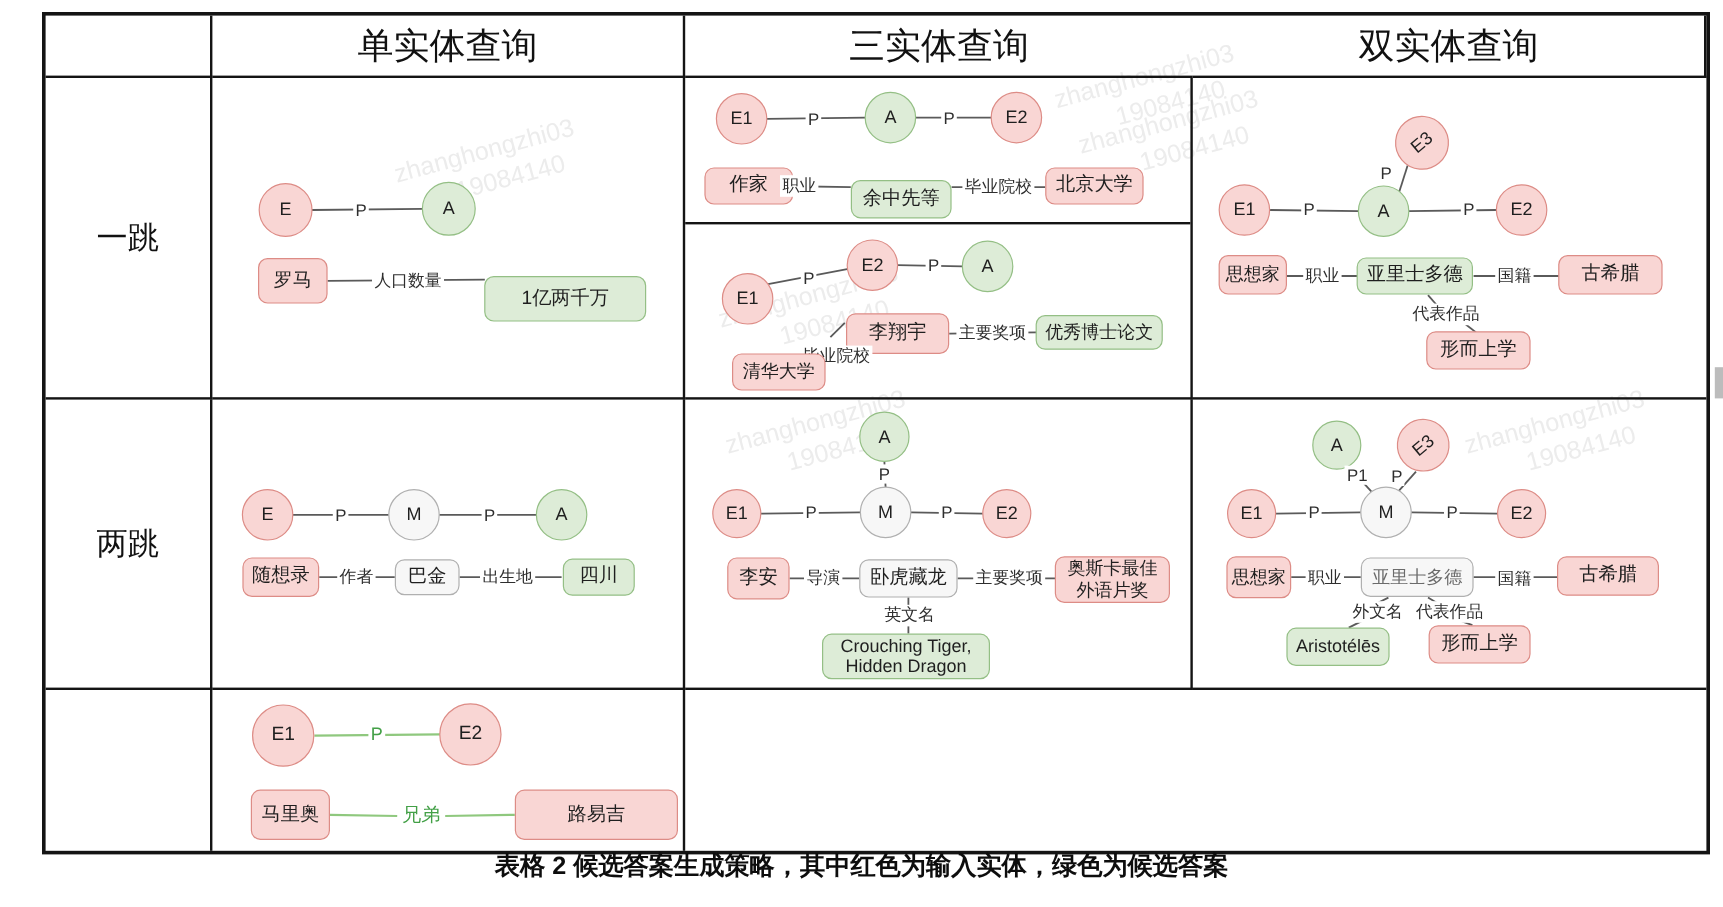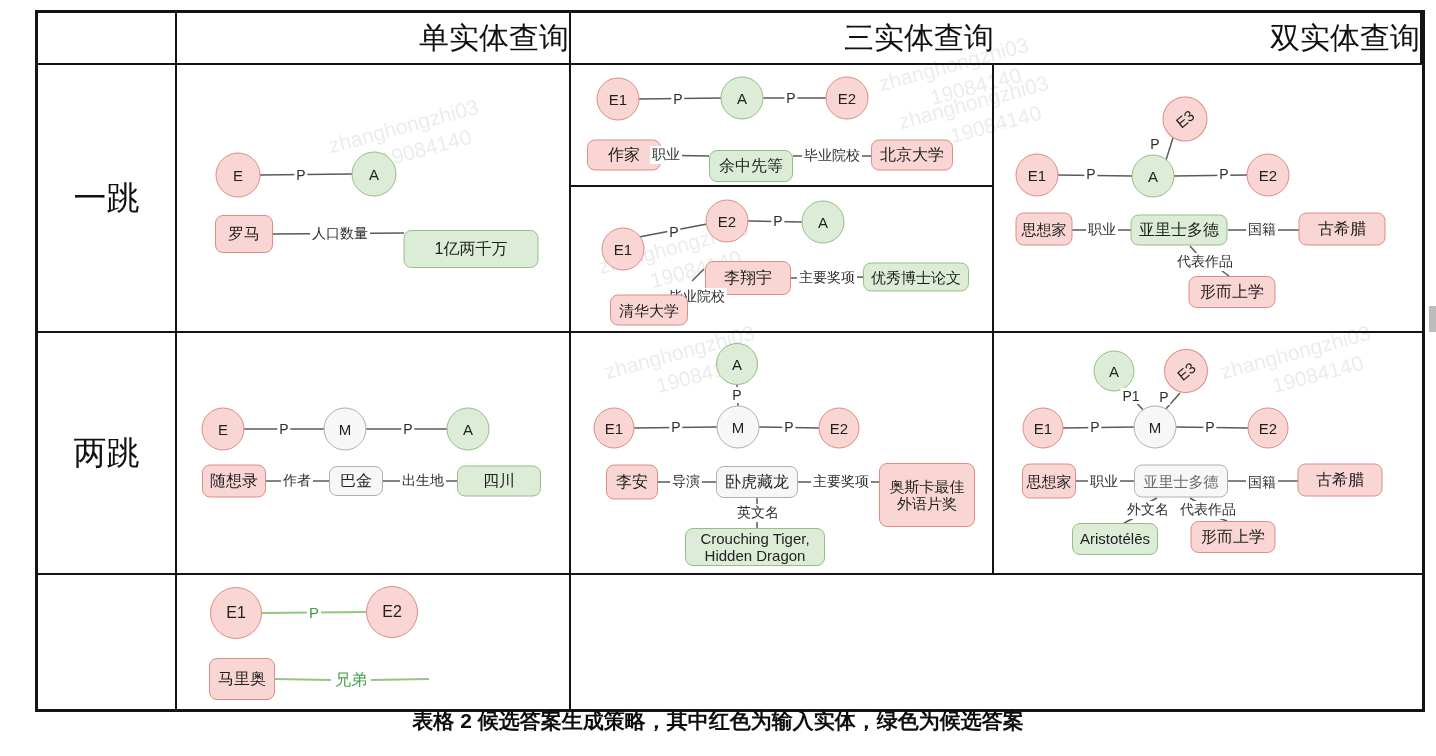--- a/index.html
+++ b/index.html
@@ -10,22 +10,22 @@
       pointer-events:none;white-space:nowrap;line-height:1.3;}
   .wm .l2{margin-left:46px;}
   
   #tbl{position:absolute;left:35px;top:10px;display:grid;
        grid-template-columns:139px 394px 423px 428px;
        grid-template-rows:52px 268px 242px 134px;
        border:3px solid #141414;}
   .cell{position:relative;border-right:2px solid #141414;border-bottom:2px solid #141414;box-sizing:border-box;}
   .cell.lastcol{border-right:none;}
   .cell.lastrow{border-bottom:none;}
-  .hcell{display:flex;align-items:center;justify-content:flex-end;font-size:30px;color:#111;}
-  .rcell{display:flex;align-items:center;justify-content:center;font-size:33px;color:#111;text-align:center;}
+  .hcell{display:flex;align-items:center;justify-content:center;font-size:30px;color:#111;}
+  .rcell{display:flex;align-items:center;justify-content:center;font-size:26px;color:#111;text-align:center;}
   .rcell .wrap{width:74px;line-height:1.5;}
   .edges{position:absolute;left:0;top:0;}
   
   .n{position:absolute;display:flex;align-items:center;justify-content:center;
      transform:translate(-50%,-50%);box-sizing:border-box;color:#1f1f1f;text-align:center;}
   .circ{border-radius:50%;font-size:15px;}
   .red{background:#f9d6d4;border:1.6px solid #dd8c86;}
   .grn{background:#ddecd7;border:1.6px solid #94bf85;}
   .gry{background:#f7f7f7;border:1.6px solid #b0b0b0;}
   .box{border-radius:8px;font-size:16px;line-height:1.15;padding:1px 3px;}
@@ -173,21 +173,21 @@
     </svg>
     <div class="n circ red" style="left:46px;top:96px;width:43px;height:43px">E</div>
     <div class="n lab" style="left:107px;top:96px">P</div>
     <div class="n circ gry" style="left:168px;top:96px;width:43px;height:43px">M</div>
     <div class="n lab" style="left:231px;top:96px">P</div>
     <div class="n circ grn" style="left:291px;top:96px;width:43px;height:43px">A</div>
     <div class="n box red" style="left:57px;top:148px;width:64px;height:33px">随想录</div>
     <div class="n lab" style="left:120px;top:148px">作者</div>
     <div class="n box gry" style="left:179px;top:148px;width:54px;height:30px">巴金</div>
     <div class="n lab" style="left:246px;top:148px">出生地</div>
-    <div class="n box grn" style="left:322px;top:148px;width:84px;height:31px">四川</div>
+    <div class="n box grn" style="left:322px;top:148px;width:60px;height:31px">四川</div>
   </div>
 
   <div class="cell">
     <svg class="edges" width="421" height="240">
       <line x1="166" y1="52" x2="167" y2="73" stroke="#5a5a5a" stroke-width="1.5"></line>
       <line x1="63" y1="95" x2="146" y2="94" stroke="#5a5a5a" stroke-width="1.5"></line>
       <line x1="188" y1="94" x2="248" y2="95" stroke="#5a5a5a" stroke-width="1.5"></line>
       <line x1="87" y1="149" x2="145" y2="149" stroke="#5a5a5a" stroke-width="1.5"></line>
       <line x1="227" y1="149" x2="309" y2="149" stroke="#5a5a5a" stroke-width="1.5"></line>
       <line x1="186" y1="165" x2="186" y2="195" stroke="#5a5a5a" stroke-width="1.5"></line>
@@ -196,21 +196,21 @@
     <div class="n lab" style="left:166px;top:62px">P</div>
     <div class="n circ red" style="left:43px;top:95px;width:41px;height:41px">E1</div>
     <div class="n lab" style="left:105px;top:94px">P</div>
     <div class="n circ gry" style="left:167px;top:94px;width:43px;height:43px">M</div>
     <div class="n lab" style="left:218px;top:94px">P</div>
     <div class="n circ red" style="left:268px;top:95px;width:41px;height:41px">E2</div>
     <div class="n box red" style="left:61px;top:149px;width:52px;height:35px">李安</div>
     <div class="n lab" style="left:115px;top:149px">导演</div>
     <div class="n box gry" style="left:186px;top:149px;width:82px;height:32px">卧虎藏龙</div>
     <div class="n lab" style="left:270px;top:149px">主要奖项</div>
-    <div class="n box red" style="left:356px;top:162px;width:96px;height:64px;font-size:15px">奥斯卡最佳外语片奖</div>
+    <div class="n box red" style="left:356px;top:150px;width:96px;height:39px;font-size:15px">奥斯卡最佳外语片奖</div>
     <div class="n lab" style="left:187px;top:180px">英文名</div>
     <div class="n box grn" style="left:184px;top:214px;width:140px;height:38px;font-size:15px">Crouching Tiger, Hidden Dragon</div>
   </div>
 
   <div class="cell lastcol">
     <svg class="edges" width="426" height="240">
       <line x1="129" y1="55" x2="151" y2="79" stroke="#5a5a5a" stroke-width="1.5"></line>
       <line x1="186" y1="60" x2="170" y2="78" stroke="#5a5a5a" stroke-width="1.5"></line>
       <line x1="69" y1="95" x2="140" y2="94" stroke="#5a5a5a" stroke-width="1.5"></line>
       <line x1="182" y1="94" x2="254" y2="95" stroke="#5a5a5a" stroke-width="1.5"></line>
@@ -248,20 +248,21 @@
     <svg class="edges" width="421" height="132">
       <line x1="85" y1="38" x2="190" y2="37" stroke="#8fc87e" stroke-width="1.8"></line>
       <line x1="98" y1="104" x2="154" y2="105" stroke="#8fc87e" stroke-width="1.8"></line>
       <line x1="194" y1="105" x2="252" y2="104" stroke="#8fc87e" stroke-width="1.8"></line>
     </svg>
     <div class="n circ red" style="left:59px;top:38px;width:52px;height:52px;font-size:16px">E1</div>
     <div class="n lab gtext" style="left:137px;top:37px;font-size:15px">P</div>
     <div class="n circ red" style="left:215px;top:37px;width:52px;height:52px;font-size:16px">E2</div>
     <div class="n box red" style="left:65px;top:104px;width:66px;height:42px">马里奥</div>
     <div class="n lab gtext" style="left:174px;top:105px;font-size:16px">兄弟</div>
+    <div class="n box red" style="left:320px;top:104px;width:136px;height:42px">路易吉</div>
   </div>
 
   <div class="cell lastrow lastcol"></div>
 </div>
 
 <div id="caption">表格 2 候选答案生成策略，其中红色为输入实体，绿色为候选答案</div>
 <div id="scrollfrag"></div>
 
 </div>
 

